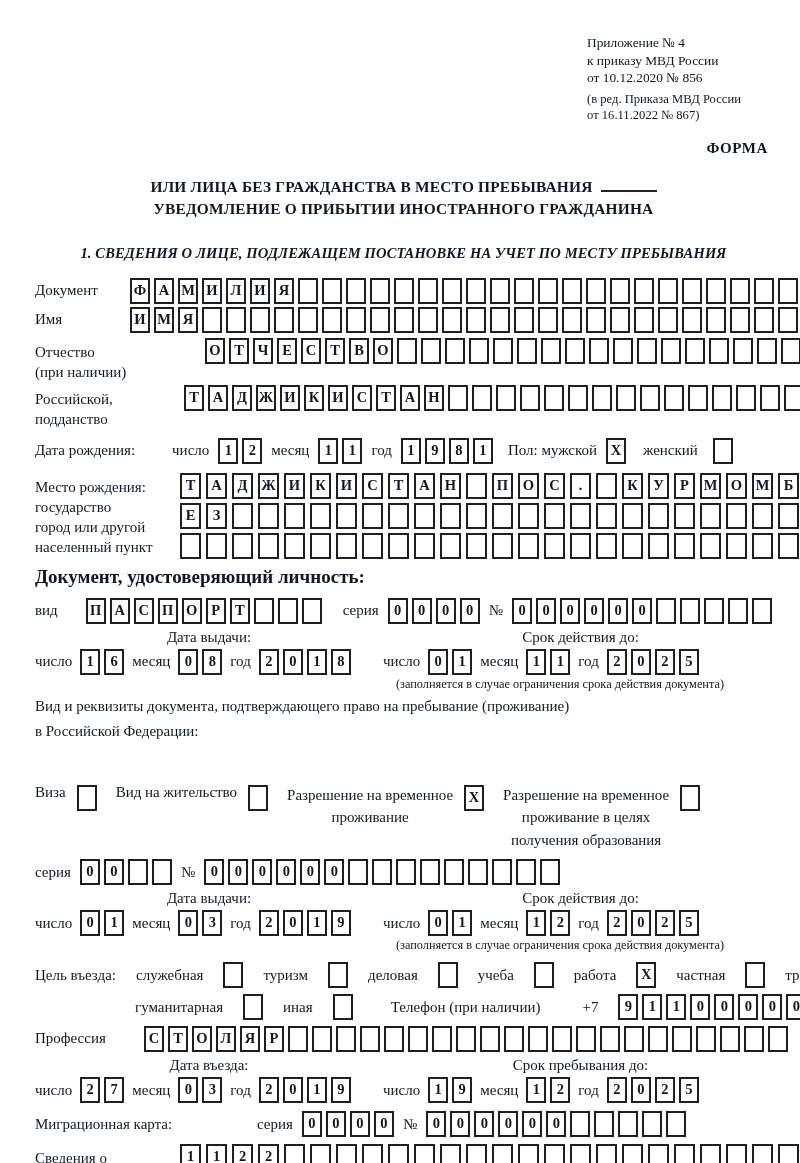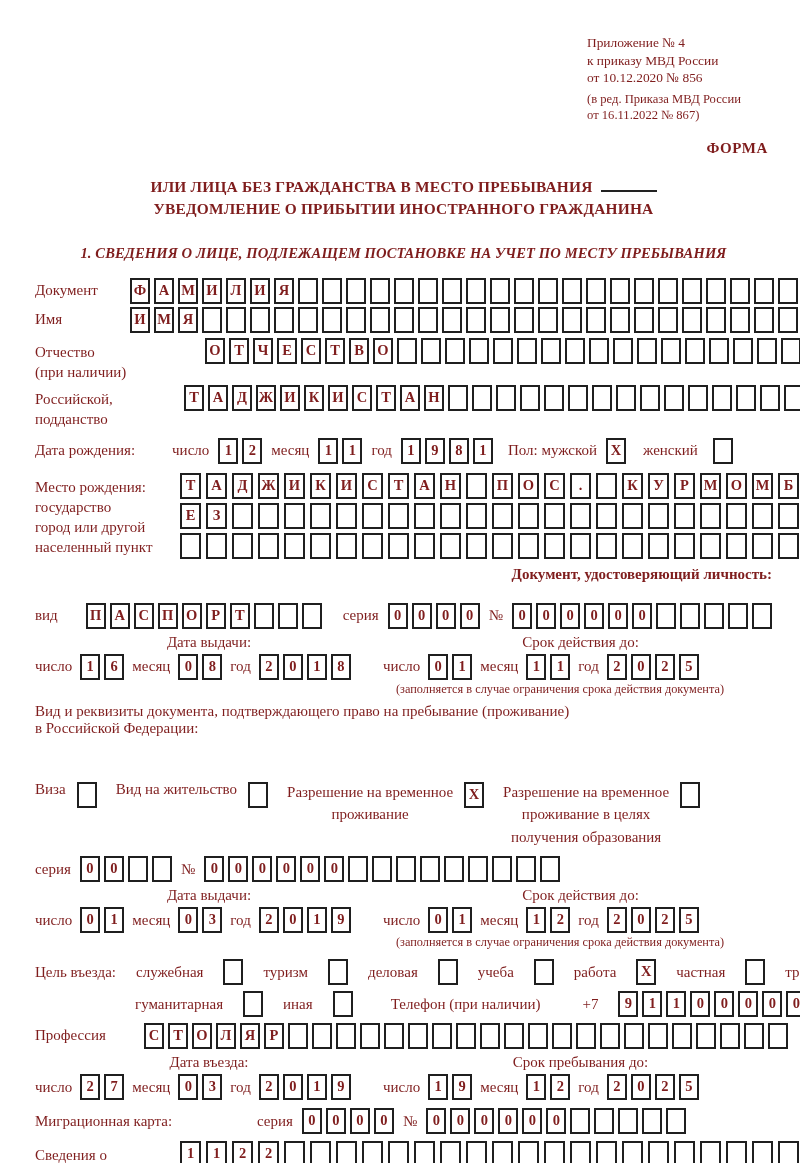--- a/index.html
+++ b/index.html
@@ -1,40 +1,40 @@
 <!DOCTYPE html>
 <html><head>
 <meta charset="utf-8">
 <style>
   html,body{margin:0;padding:0;background:#ffffff;}
   .page{
     width:800px;height:1163px;box-sizing:border-box;
     padding:34px 28px 0 35px;position:relative;overflow:hidden;
     font-family:"Liberation Serif","DejaVu Serif",serif;
-    color:#7f1d1d;background:#ffffff;font-size:15px;
+    color:#0f172a;background:#ffffff;font-size:15px;
   }
   .hdr-right{margin-left:auto;width:185px;font-size:13.4px;line-height:1.32;}
   .hdr-ed{font-size:12.6px;margin-top:4px;line-height:1.3;}
   .forma{text-align:right;font-weight:bold;font-size:15px;margin-top:16px;letter-spacing:.6px;padding-right:4px;}
   .title{text-align:center;font-weight:bold;font-size:15.4px;margin-top:19px;line-height:1.42;letter-spacing:.2px;}
   .uline{display:inline-block;width:56px;border-bottom:2px solid #222;height:13px;margin-left:8px;}
   .sec{text-align:center;font-weight:bold;font-size:14.6px;margin-top:25px;letter-spacing:.1px;font-style:italic;}
   .form{margin-top:16px;}
   .frow{display:flex;align-items:flex-start;margin-bottom:3px;}
   .flabel{flex:0 0 auto;padding-top:4px;}
   .flabel div{line-height:1.35;}
   .cells{display:flex;gap:4px;flex-wrap:nowrap;}
   .cell{flex:0 0 auto;width:20px;height:26px;box-sizing:border-box;border:2px solid #1f1f1f;
         background:#fff;text-align:center;font-weight:bold;font-size:14.5px;line-height:21px;}
   .stretch{gap:5px;}
   .stretch .cell{width:21px;}
   .rowsblock .cells{margin-bottom:4px;}
   .inrow{display:flex;align-items:center;gap:9px;}
   .inrow .lbl{white-space:nowrap;}
-  .dochead{text-align:right;font-weight:bold;font-size:15px;margin:2px 0 20px 0;}
+  .dochead{text-align:left;font-weight:bold;font-size:19px;margin:2px 0 10px 0;}
   .dr{display:flex;margin-top:5px;}
   .dr-c1{width:348px;flex:0 0 auto;}
   .dr-c2{width:395px;flex:0 0 auto;}
   .dr-head{text-align:center;margin-bottom:3px;}
   .dr-vals{display:flex;align-items:center;gap:8px;}
   .fine{font-size:12.3px;}
   .dr-note{text-align:right;padding-right:48px;margin-top:2px;}
   .opts{display:flex;gap:19px;align-items:flex-start;margin-top:7px;margin-bottom:8px;}
   .opt{display:flex;gap:11px;align-items:flex-start;margin-top:37px;}
   .opt-text{text-align:center;line-height:1.5;}
@@ -404,21 +404,21 @@
               <span class="cell">0</span>
               <span class="cell">2</span>
               <span class="cell">5</span>
             </span>
         </div>
       </div>
     </div>
     <div class="dr-note fine">(заполняется в случае ограничения срока действия документа)</div>
 
     <div style="margin-top:6px">Вид и реквизиты документа, подтверждающего право на пребывание (проживание)</div>
-    <div style="">в Российской Федерации:</div>
+    <div style="margin-top:8px">в Российской Федерации:</div>
 
     <div class="opts">
       <div class="opt">
         <span>Виза</span>
         <span class="cells">
             <span class="cell"></span>
           </span>
       </div>
       <div class="opt">
         <span>Вид на жительство</span>

